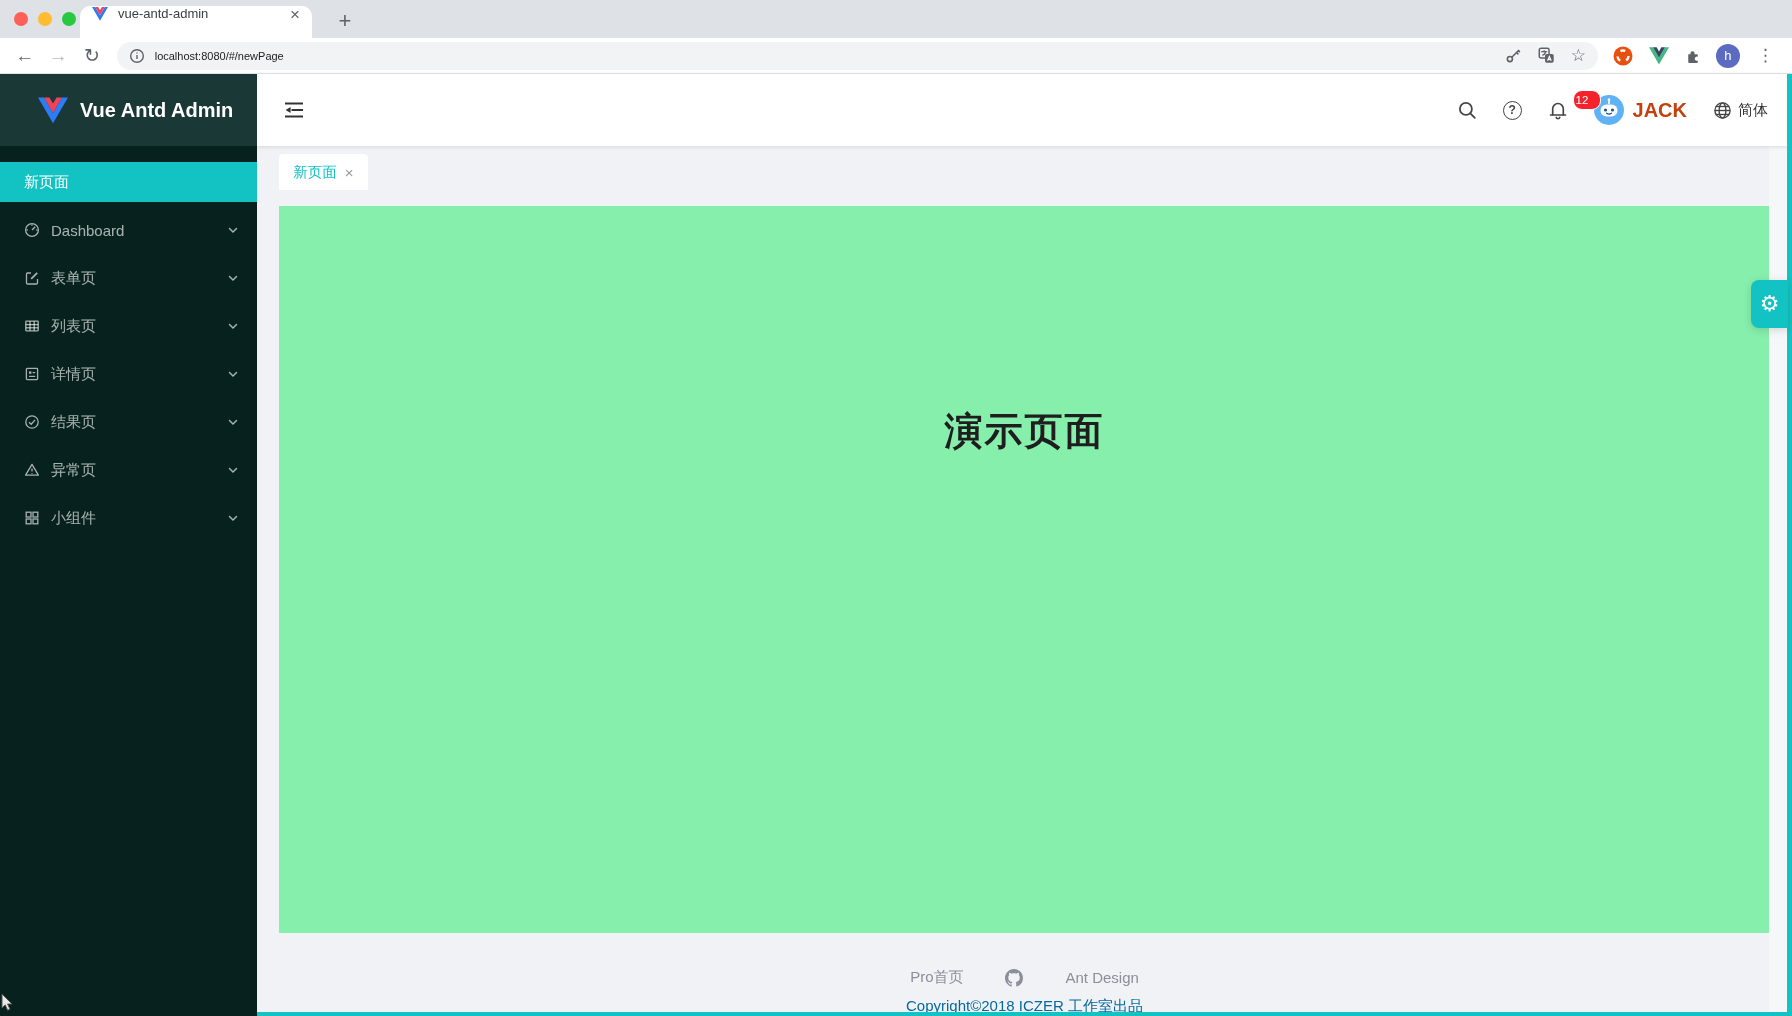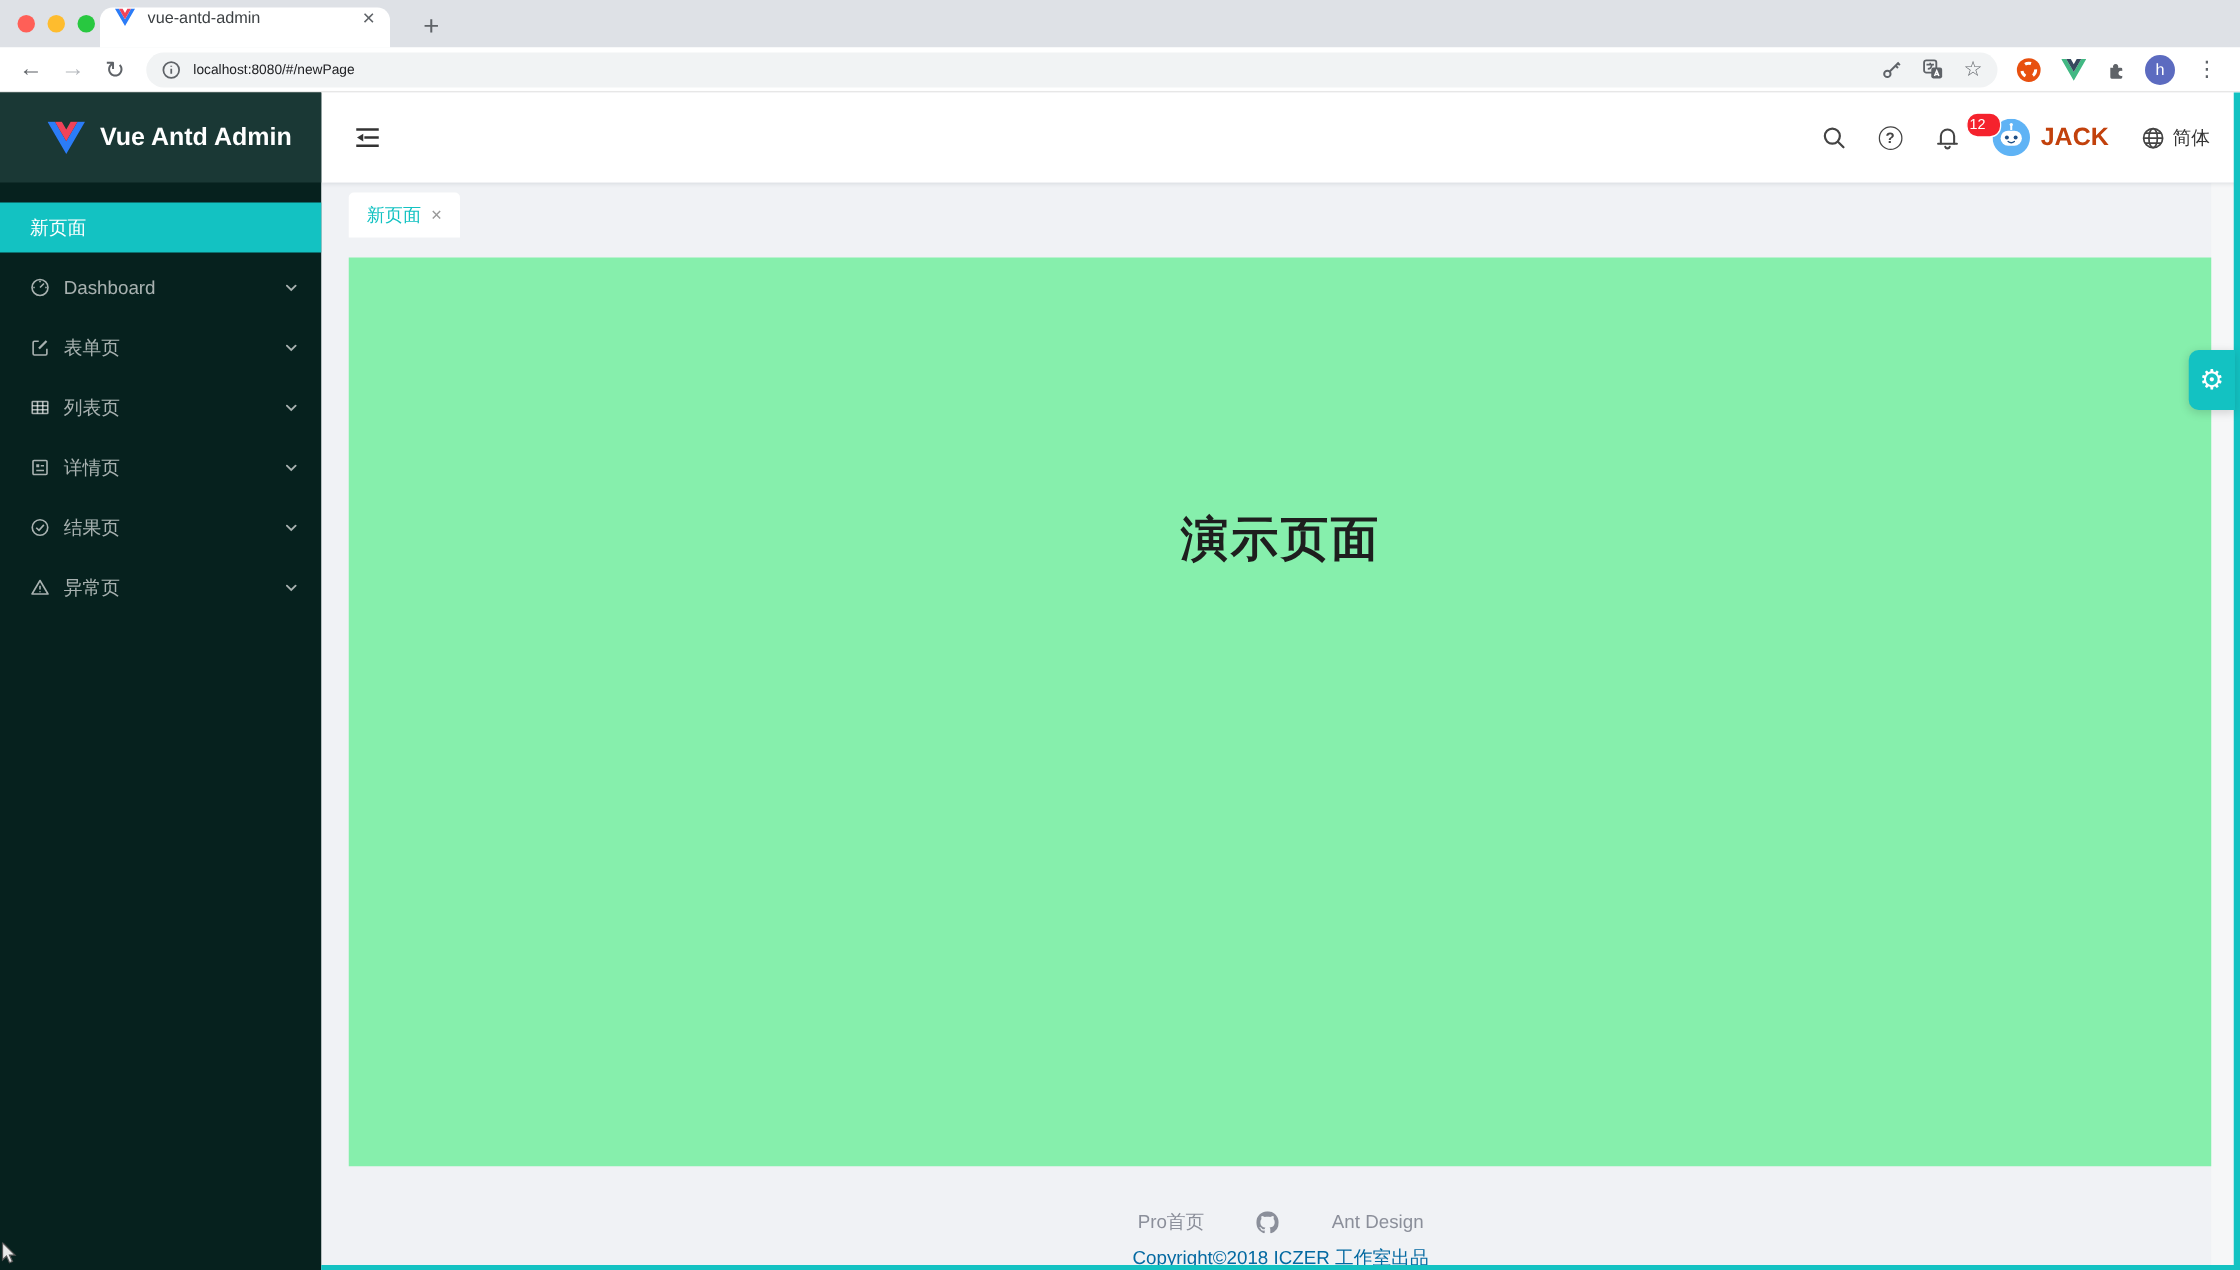--- a/index.html
+++ b/index.html
@@ -282,20 +282,36 @@
           </svg>
         </span>
         <span class="mlabel">异常页</span>
         <span class="chev">
           <svg width="12" height="12" viewBox="0 0 12 12" fill="none" stroke="rgba(255,255,255,.65)" stroke-width="1.5" stroke-linecap="round">
               <polyline points="2.5,4.5 6,8 9.5,4.5"></polyline>
             </svg>
         </span>
       </div>
 
+      <div class="mitem">
+        <span class="micon">
+          <svg width="16" height="16" viewBox="0 0 16 16" fill="none" stroke="rgba(255,255,255,.65)" stroke-width="1.3">
+            <rect x="2.2" y="2.2" width="4.8" height="4.8"></rect>
+              <rect x="9" y="2.2" width="4.8" height="4.8"></rect>
+            <rect x="2.2" y="9" width="4.8" height="4.8"></rect>
+              <rect x="9" y="9" width="4.8" height="4.8"></rect>
+          </svg>
+        </span>
+        <span class="mlabel">小组件</span>
+        <span class="chev">
+          <svg width="12" height="12" viewBox="0 0 12 12" fill="none" stroke="rgba(255,255,255,.65)" stroke-width="1.5" stroke-linecap="round">
+              <polyline points="2.5,4.5 6,8 9.5,4.5"></polyline>
+            </svg>
+        </span>
+      </div>
 
     </div>
   </div>
 
   <div class="appheader">
     <span class="fold">
       <svg width="22" height="22" viewBox="0 0 22 22" stroke="#333" stroke-width="2" stroke-linecap="square">
         <line x1="3" y1="4.5" x2="19" y2="4.5"></line>
         <line x1="9.5" y1="11" x2="19" y2="11"></line>
         <line x1="3" y1="17.5" x2="19" y2="17.5"></line>

